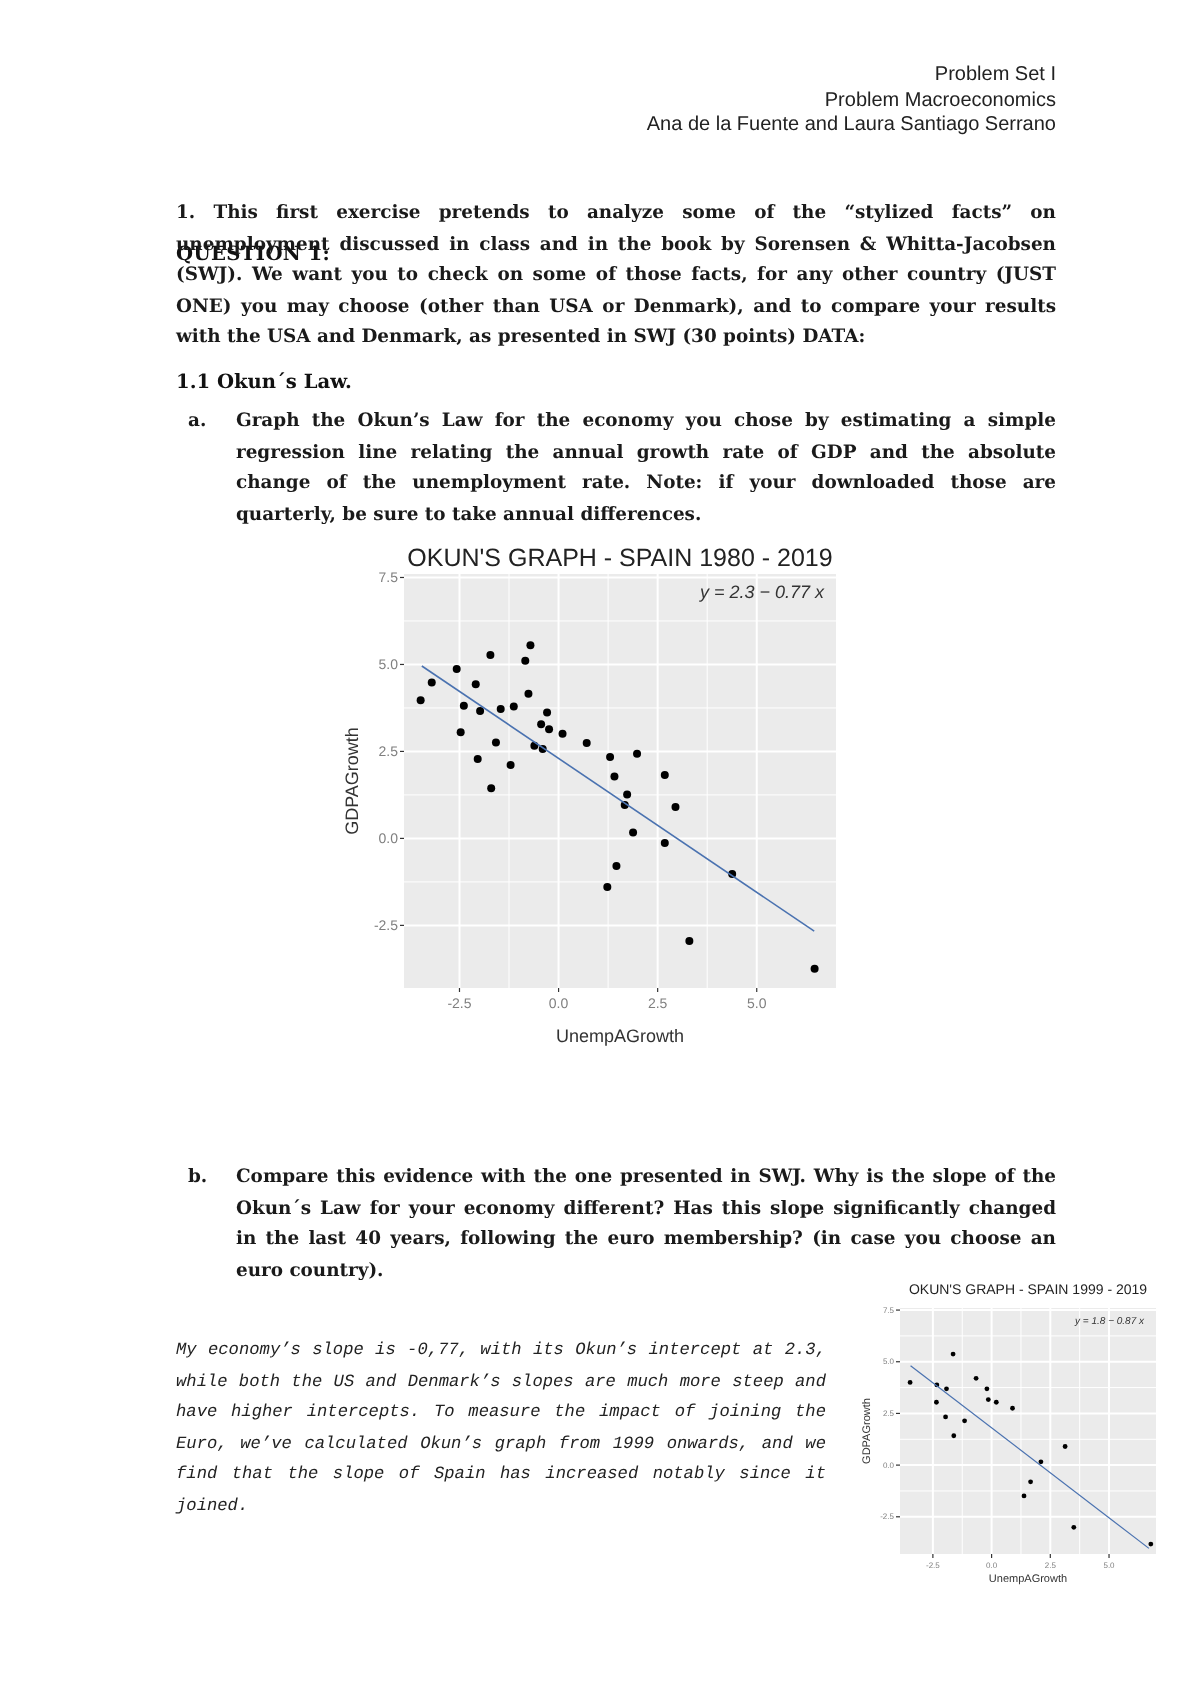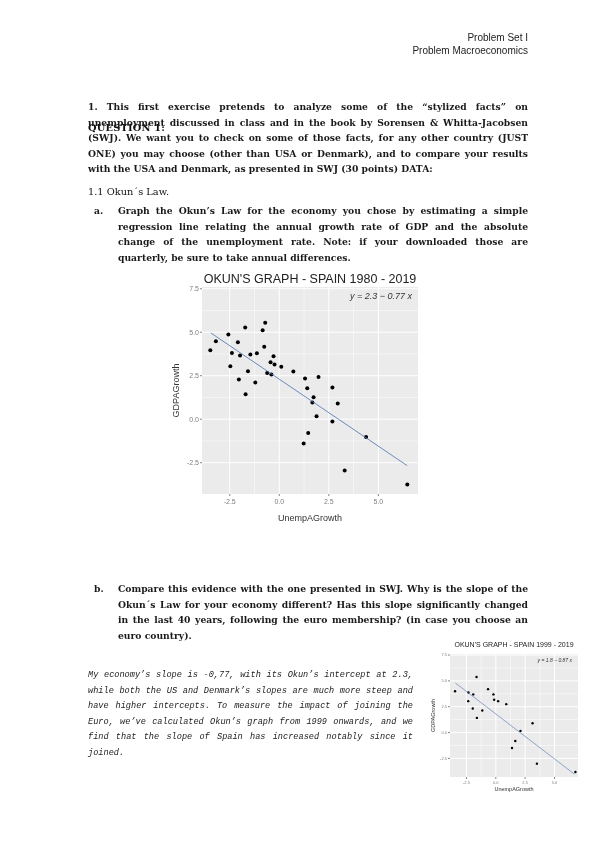--- a/index.html
+++ b/index.html
@@ -1,32 +1,33 @@
 <!DOCTYPE html>
 <html><head>
 <meta charset="utf-8">
 <style>
   html, body { margin:0; padding:0; background:#ffffff; }
   body { width:600px; height:848px; position:relative; overflow:hidden; font-family:"DejaVu Serif", serif; color:#111; }
   .hdr { position:absolute; right:72px; top:32px; text-align:right; font-family:"Liberation Sans", sans-serif; font-size:10px; line-height:12.5px; color:#222; }
   .q-title { position:absolute; left:88px; top:83px; font-size:9.8px; font-weight:bold; font-family:"DejaVu Serif", serif; letter-spacing:0.2px;margin-top:39px;}
   .para { position:absolute; left:88px; top:99px; width:440px; font-size:9.2px; line-height:15.6px; text-align:justify; font-family:"DejaVu Serif", serif; font-weight:bold; color:#1a1a1a;}
-  .sec { position:absolute; left:88px; top:186px; font-size:9.8px; font-weight:normal; font-family:"DejaVu Serif", serif;}
+  .sec { position:absolute; left:88px; top:186px; font-size:9.8px; font-weight:bold; font-family:"DejaVu Serif", serif;}
   .item { position:absolute; left:88px; width:440px; font-size:9.2px; line-height:15.6px; font-weight:bold; font-family:"DejaVu Serif", serif; color:#1a1a1a; }
   .item .lbl { position:absolute; left:6px; top:0; }
   .item .txt { position:absolute; left:30px; width:410px; text-align:justify; }
   .answer { position:absolute; left:88px; top:668px; width:325px; font-family:Liberation Mono, monospace; font-style:italic; font-size:8.6px; line-height:15.6px; text-align:justify; color:#222; }
   svg text { font-family:"Liberation Sans", sans-serif; }
 </style>
 </head>
 <body>
 
 <div class="hdr">
   <div>Problem Set I</div>
   <div>Problem Macroeconomics</div>
+  <div>Ana de la Fuente and Laura Santiago Serrano</div>
 </div>
 
 <div class="q-title">QUESTION 1:</div>
 <div class="para">1. This first exercise pretends to analyze some of the “stylized facts” on unemployment discussed in class and in the book by Sorensen &amp; Whitta-Jacobsen (SWJ). We want you to check on some of those facts, for any other country (JUST ONE) you may choose (other than USA or Denmark), and to compare your results with the USA and Denmark, as presented in SWJ (30 points) DATA:</div>
 <div class="sec">1.1 Okun´s Law.</div>
 
 <div class="item" style="top:203px;">
   <span class="lbl">a.</span>
   <span class="txt">Graph the Okun’s Law for the economy you chose by estimating a simple regression line relating the annual growth rate of GDP and the absolute change of the unemployment rate. Note: if your downloaded those are quarterly, be sure to take annual differences.</span>
 </div>

